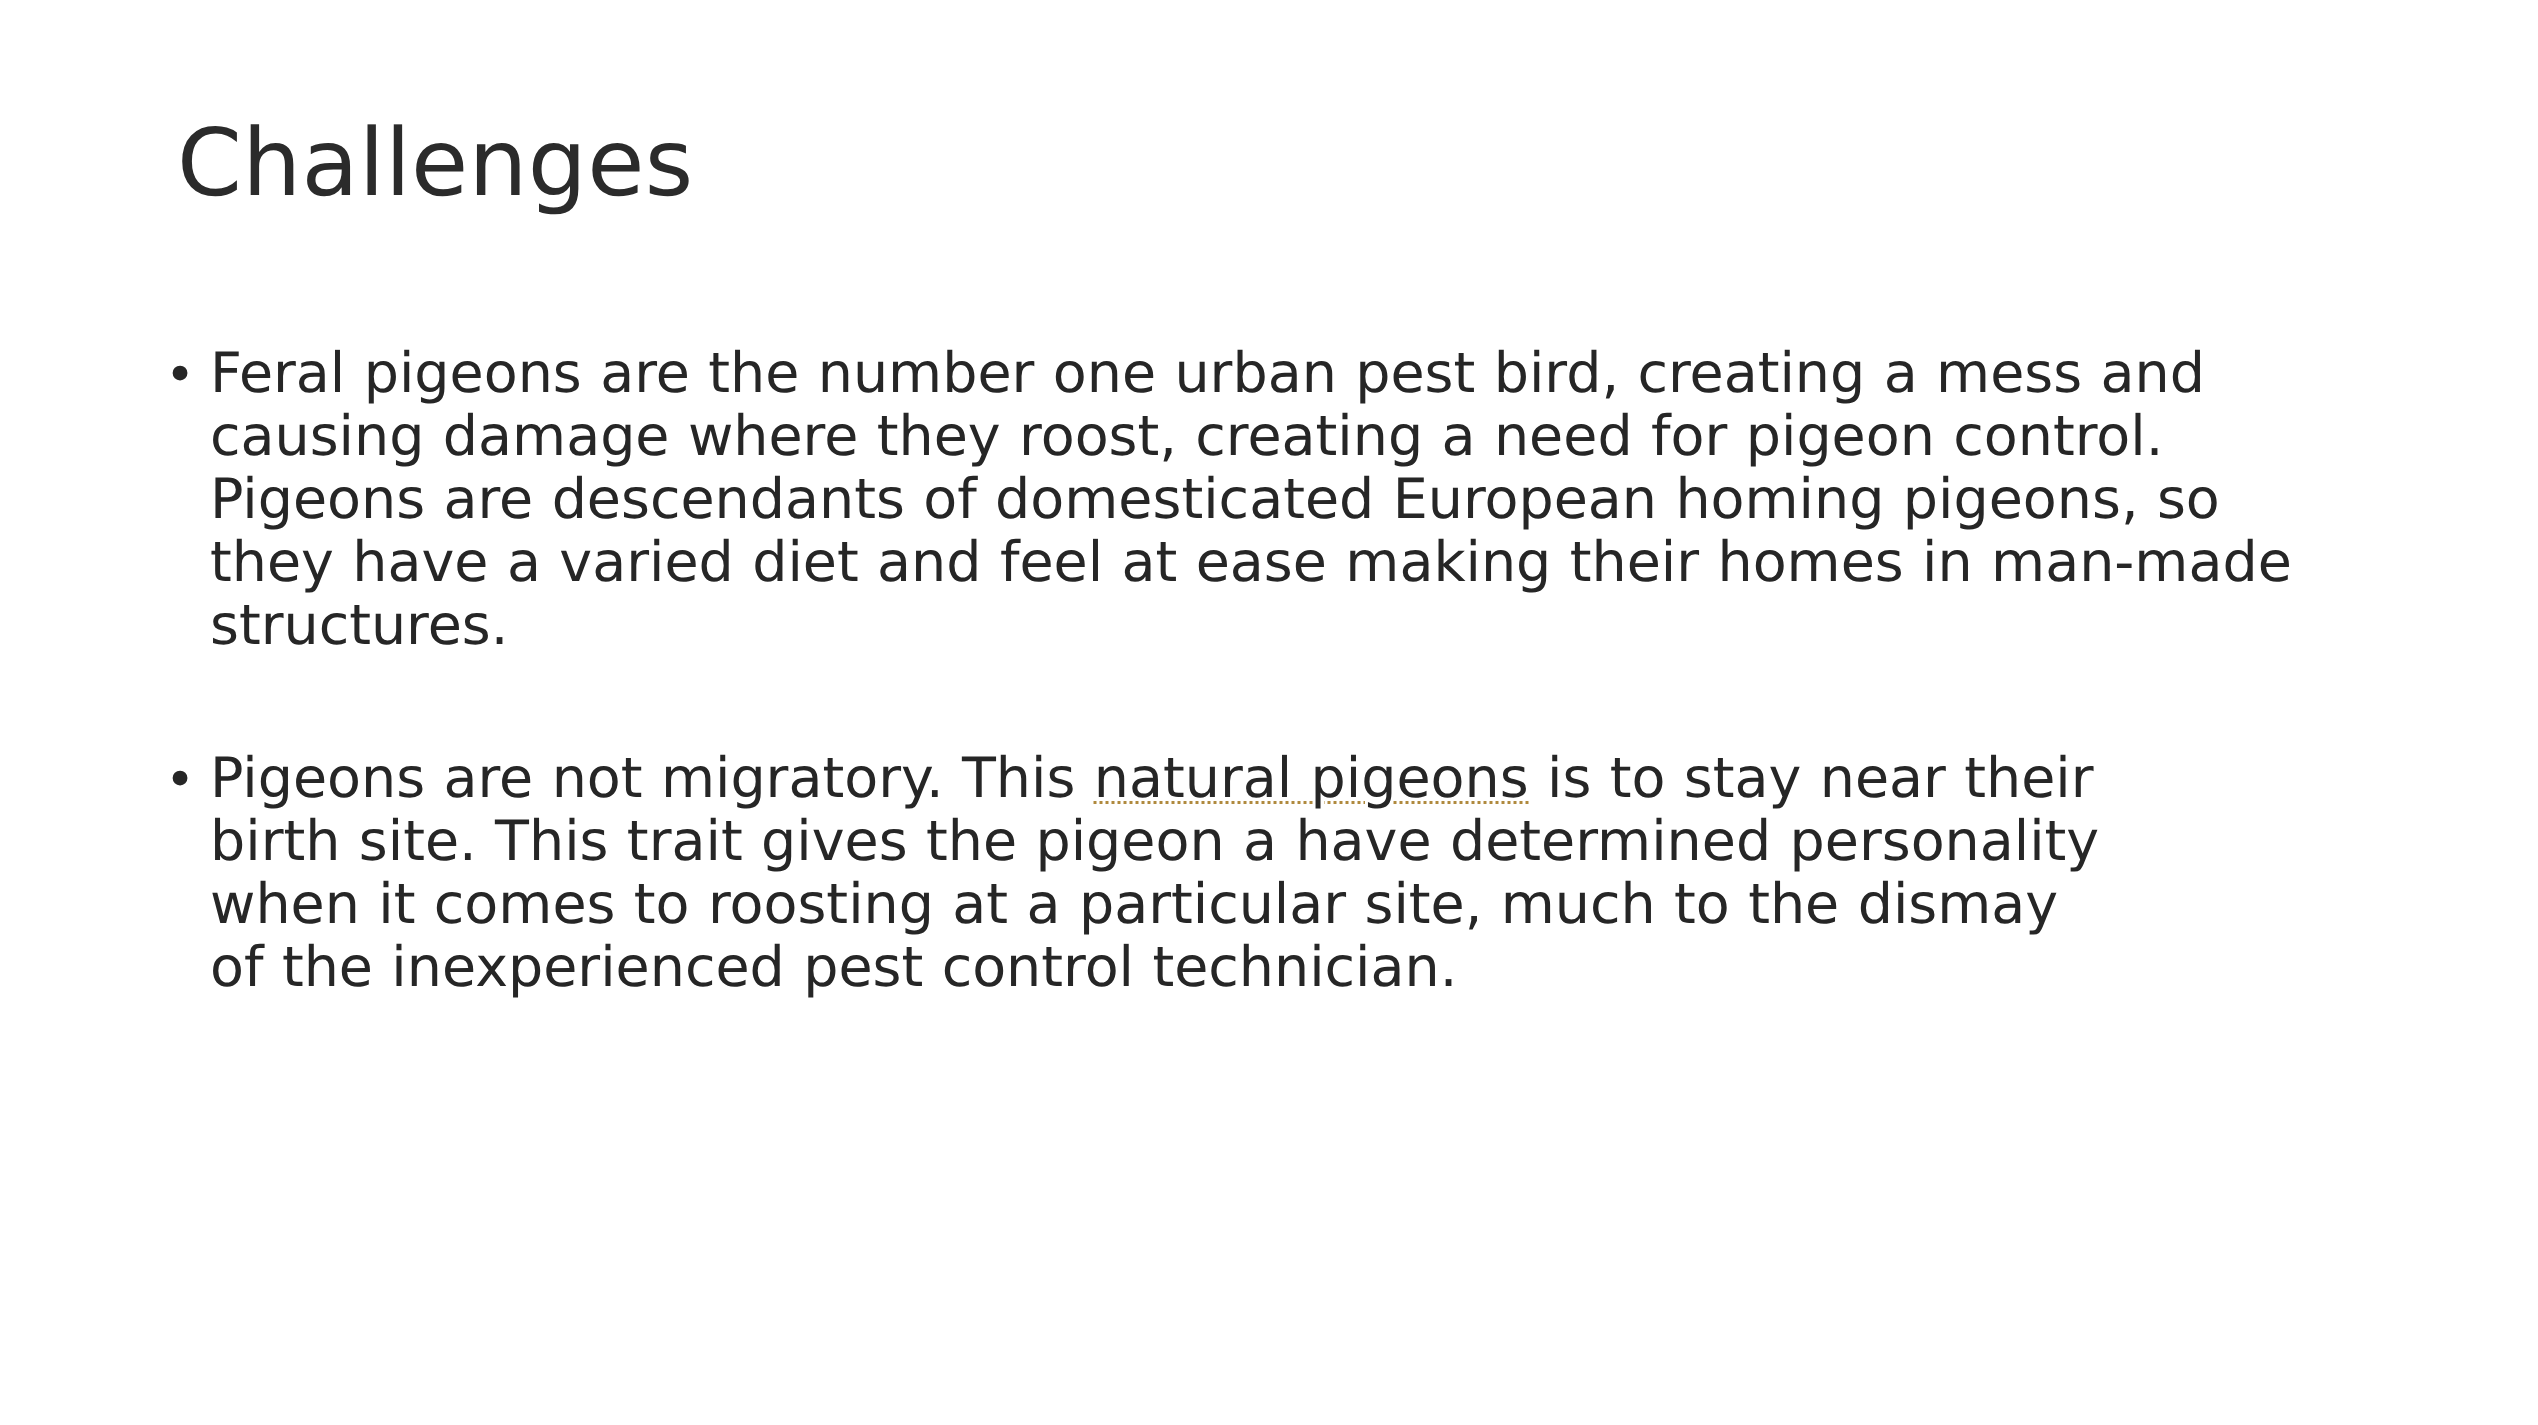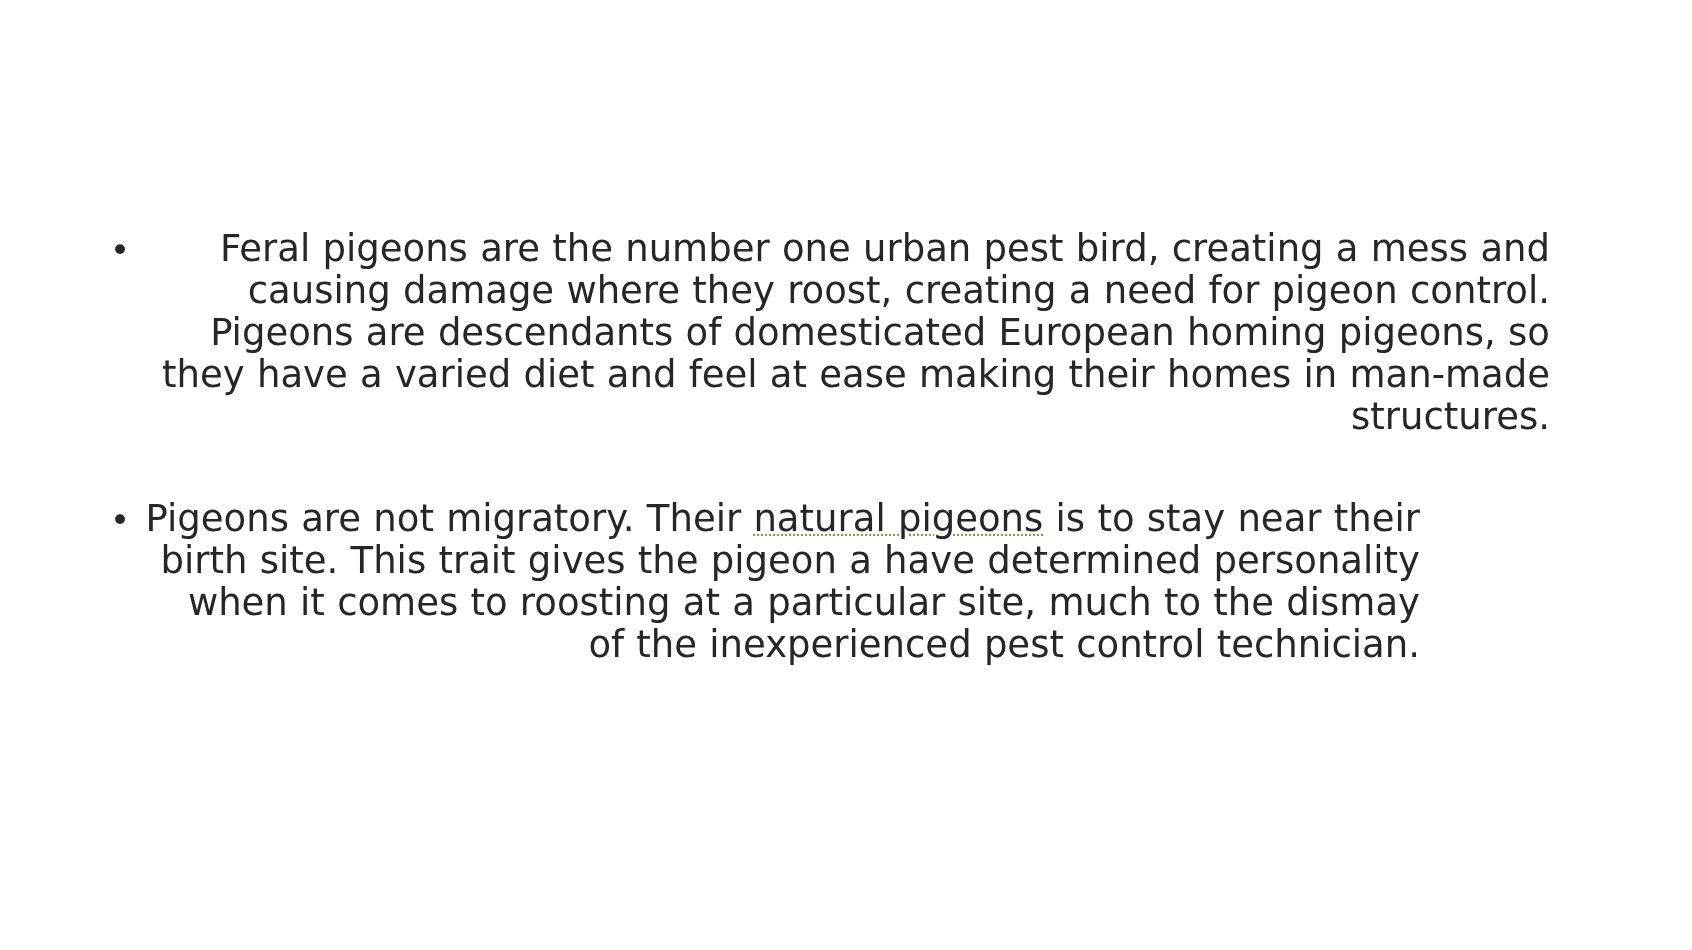--- a/index.html
+++ b/index.html
@@ -49,47 +49,48 @@
     line-height: 1.18;
     color: #262626;
     text-align: left;
     padding-top: 2px;
   }
   .bullet-text {
     flex: 1 1 auto;
     font-size: 37px;
     line-height: 1.135;
     color: #262626;
-    text-align: right;
+    text-align: left;
     word-spacing: 0.5px;
   }
   .bullet-text.second {
     width: 1280px;
     flex: 0 0 auto;
   }
   .spell-underline {
     text-decoration: underline;
     text-decoration-style: dotted;
     text-decoration-color: #b08a3e;
     text-decoration-thickness: 2px;
     text-underline-offset: 4px;
   }
 </style>
 </head>
 <body>
 
 <div class="slide">
 
+  <div class="slide-title">Challenges</div>
 
   <div class="body-block">
 
     <div class="bullet-row">
       <div class="bullet-marker">•</div>
       <div class="bullet-text"><span>Feral pigeons are the number one urban pest bird, creating a mess and causing damage where they roost, creating a need for pigeon control. Pigeons are descendants of domesticated European homing pigeons, so they have a varied diet and feel at ease making their homes in man-made structures.</span></div>
     </div>
 
     <div class="bullet-row">
       <div class="bullet-marker">•</div>
-      <div class="bullet-text second"><span>Pigeons are not migratory. Their </span><span class="spell-underline">natural pigeons</span><span> is to stay near their birth site. This trait gives the pigeon a have determined personality when it comes to roosting at a particular site, much to the dismay of the inexperienced pest control technician.</span></div>
+      <div class="bullet-text second"><span>Pigeons are not migratory. This </span><span class="spell-underline">natural pigeons</span><span> is to stay near their birth site. This trait gives the pigeon a have determined personality when it comes to roosting at a particular site, much to the dismay of the inexperienced pest control technician.</span></div>
     </div>
 
   </div>
 </div>
 
 </body></html>

